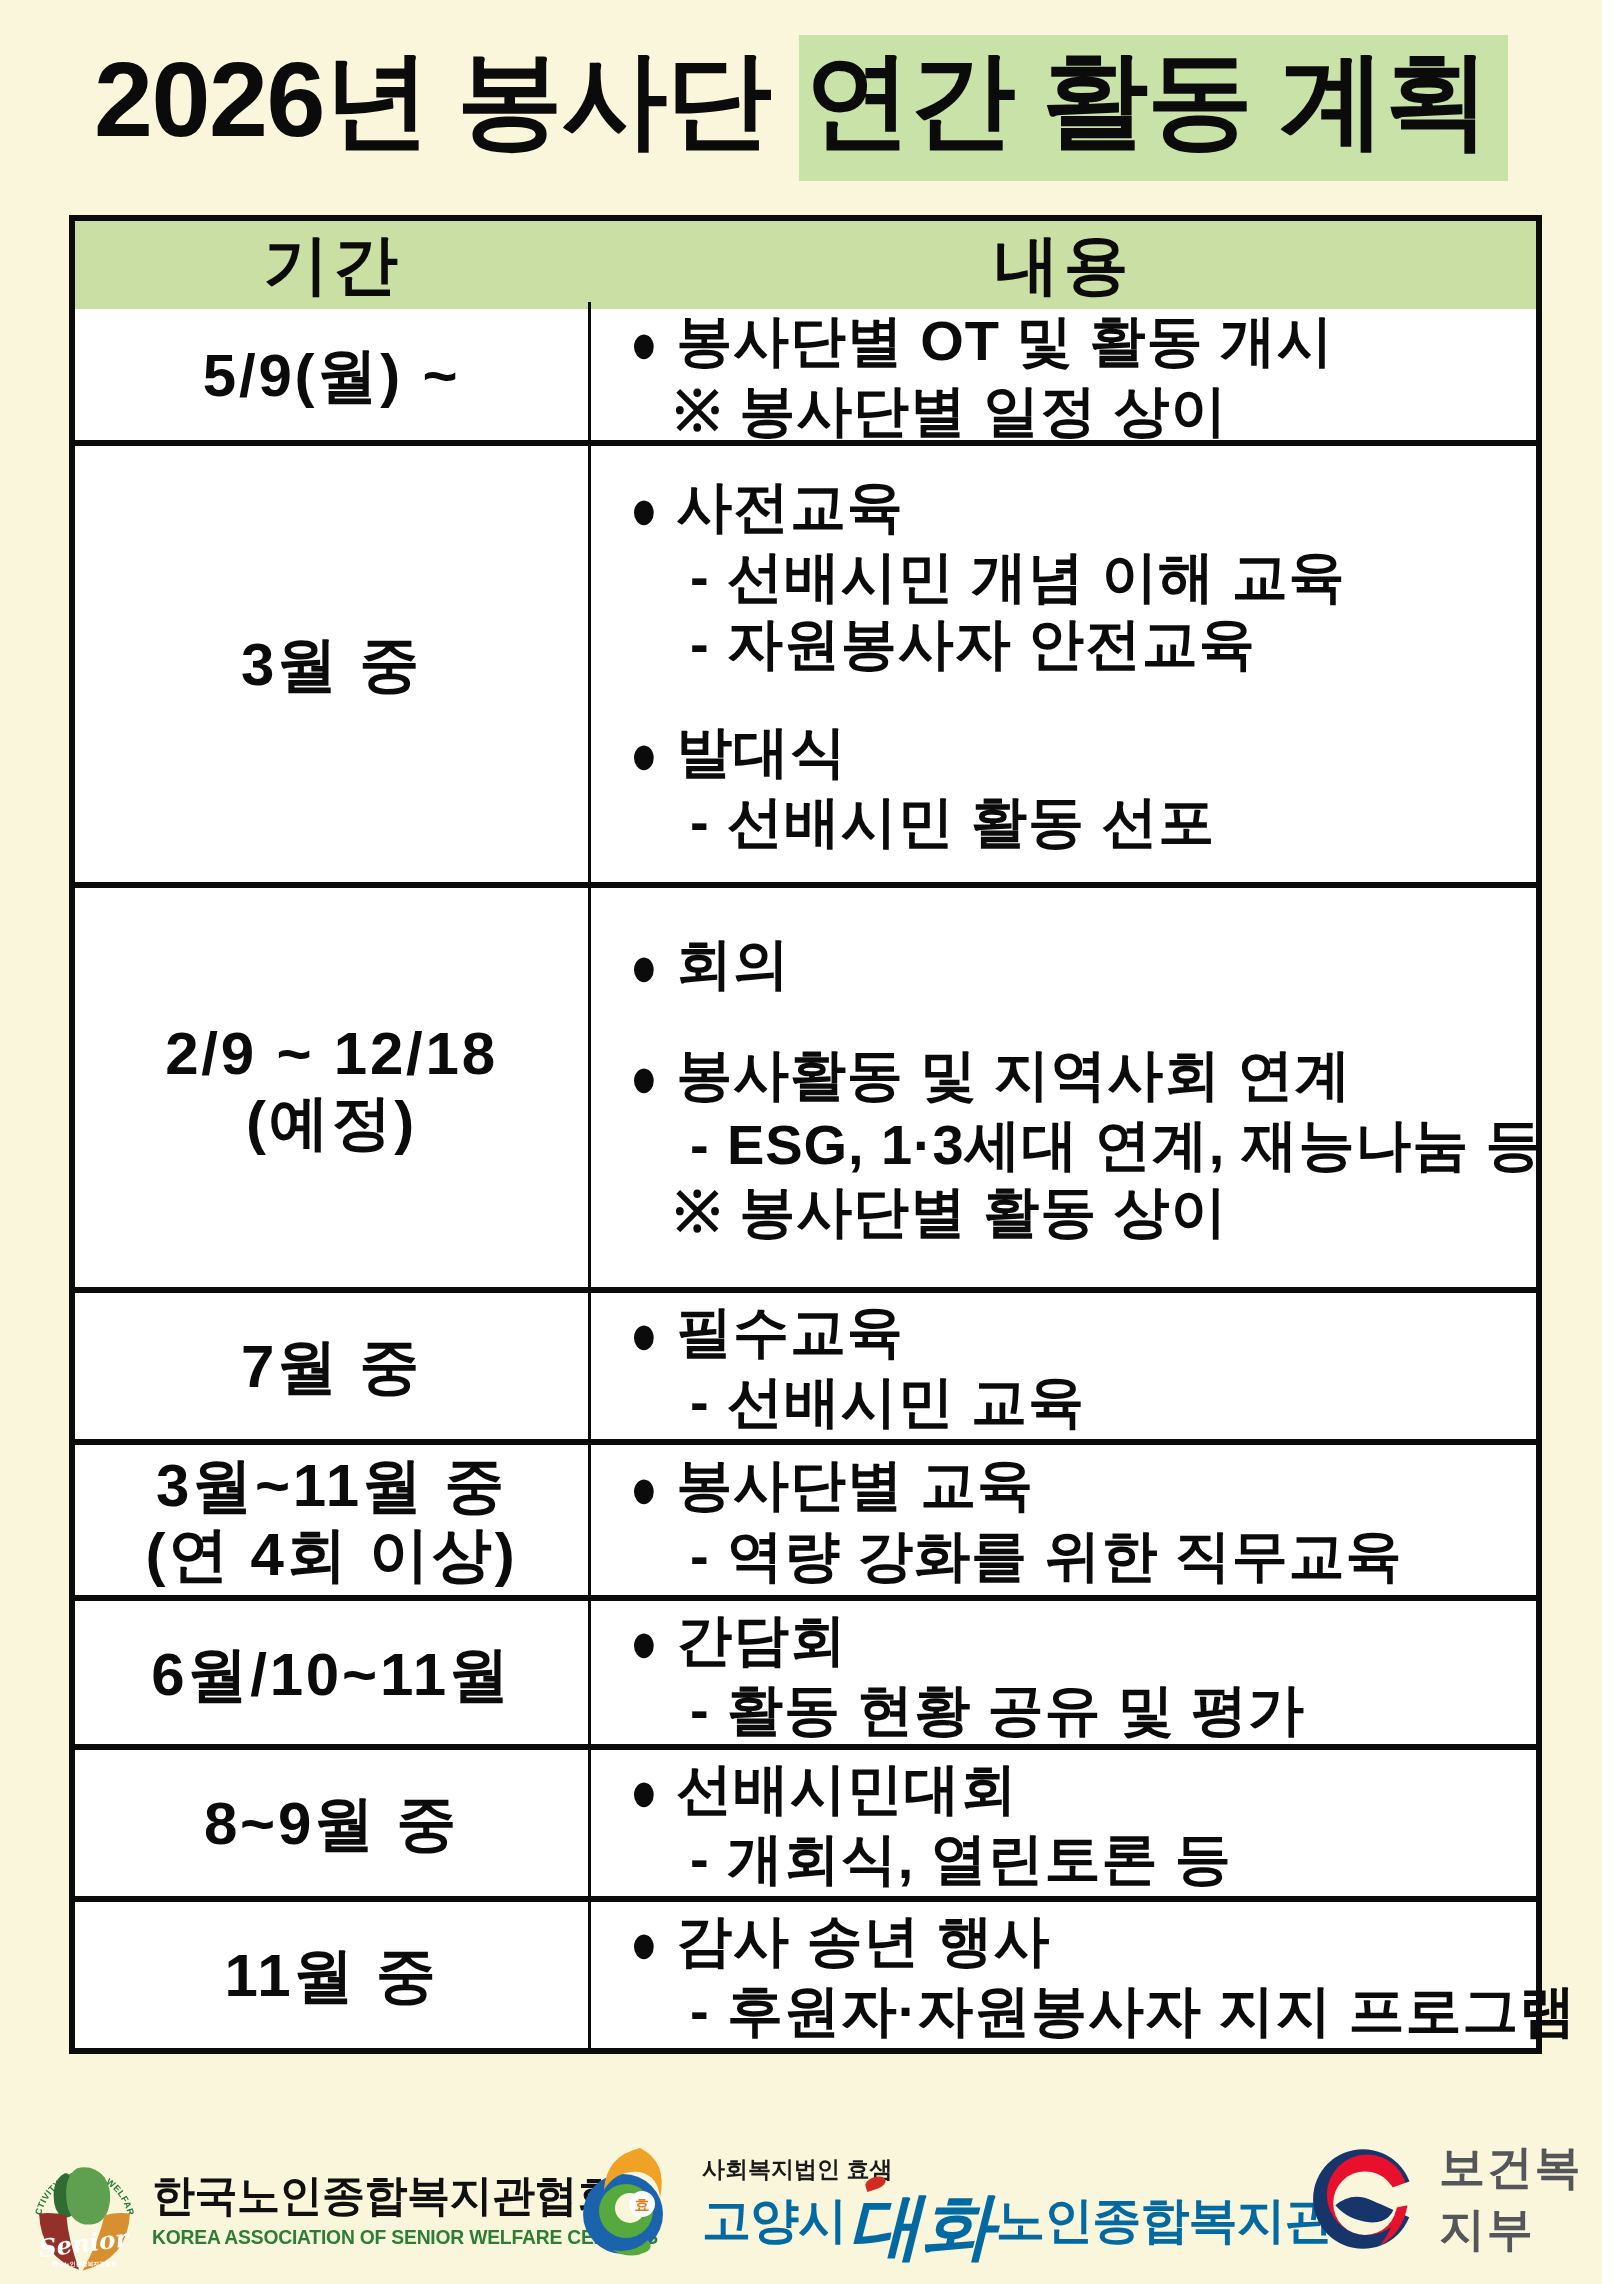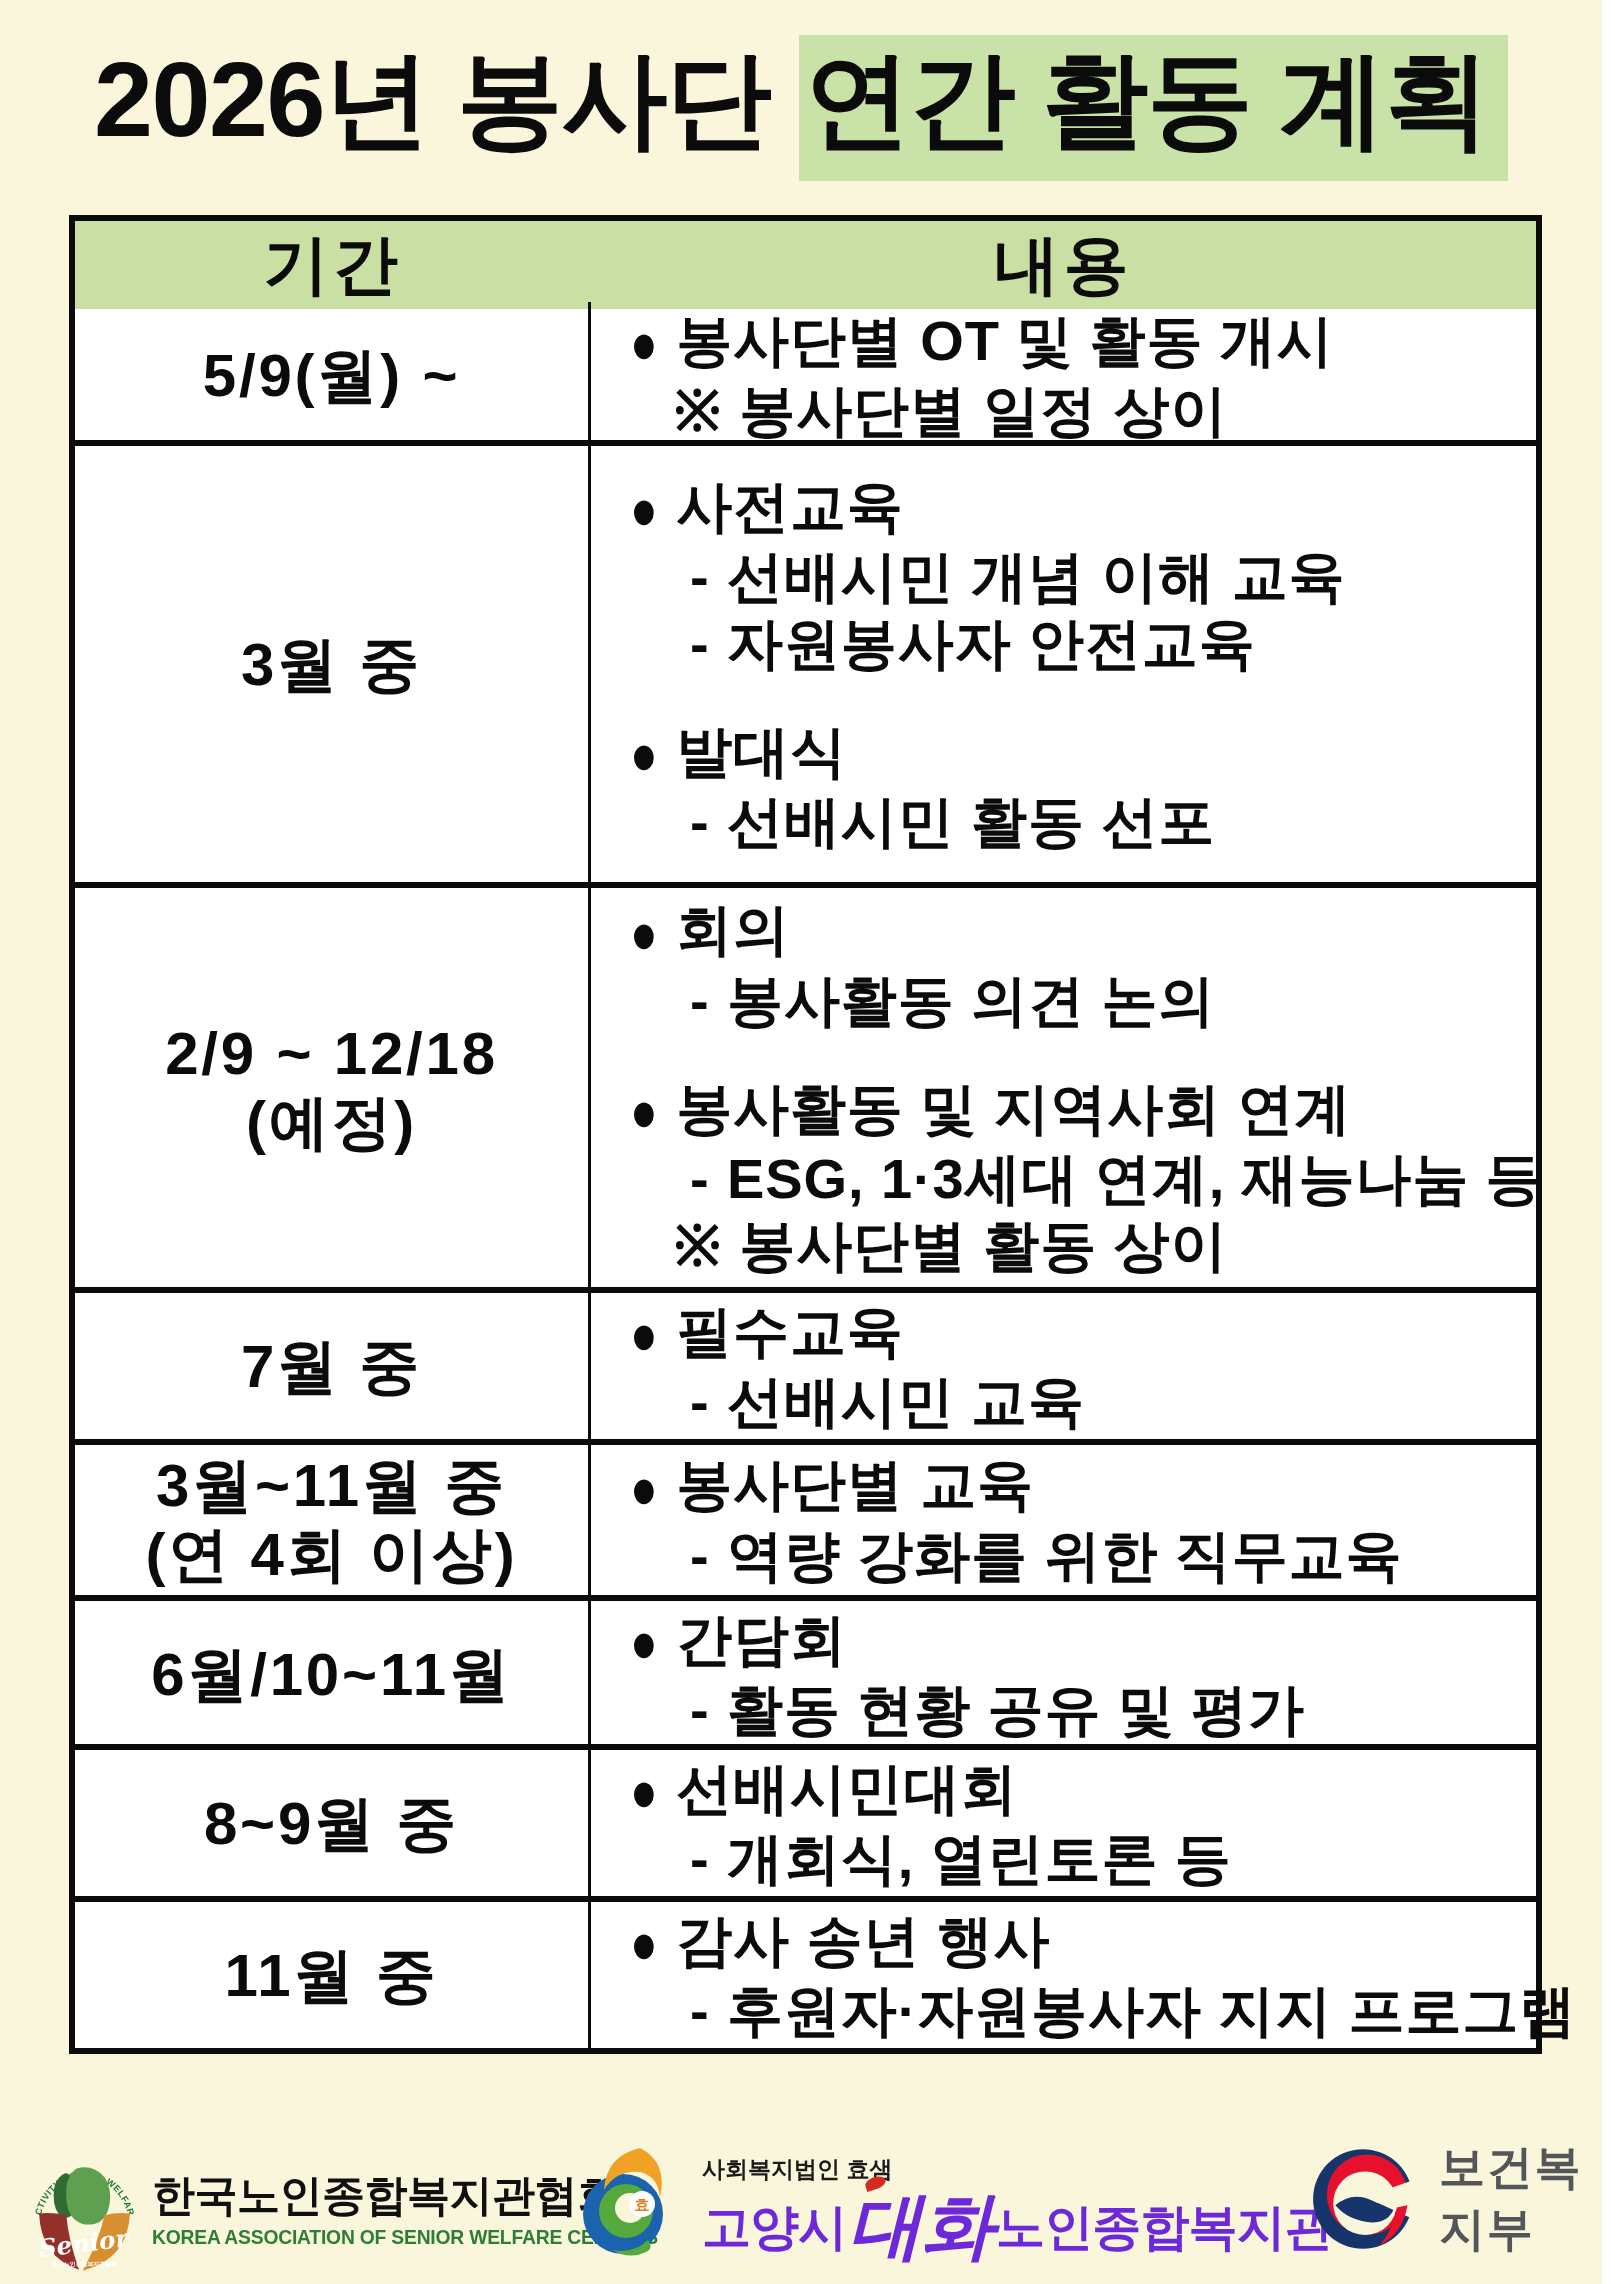--- a/index.html
+++ b/index.html
@@ -56,21 +56,21 @@
   .footer{position:absolute; left:0; top:2122px; width:1616px; height:162px;}
   .logo-group{position:absolute; display:flex; align-items:center;}
   .lg1{left:30px; top:18.4px;}
   .lg2{left:578px; top:21px;}
   .lg3{left:1312px; top:15px;}
   .lg-textblock{display:flex; flex-direction:column; justify-content:center;}
   .kaswc-ko{font-size:43px; font-weight:900; letter-spacing:-0.5px; color:#101010; line-height:1.15;}
   .kaswc-en{font-size:19.3px; font-weight:700; color:#2E7D35; letter-spacing:-0.2px; margin-top:6.4px; line-height:1.1;}
   .daehwa-small{font-size:23px; font-weight:600; color:#1a1a1a; letter-spacing:0;}
   .daehwa-small .strong{font-weight:900; margin-left:6.4px;}
-  .daehwa-big{font-size:49px; font-weight:800; color:#6d28d9; letter-spacing:-0.9px; margin-top:2.8px; display:flex; align-items:flex-end; line-height:1.05;}
+  .daehwa-big{font-size:49px; font-weight:800; color:#0369a1; letter-spacing:-0.9px; margin-top:2.8px; display:flex; align-items:center; line-height:1.05;}
   .daehwa-styled{
     font-family:"DejaVu Serif", serif; font-style:italic; font-weight:700;
     font-size:73px; line-height:0.9; margin:0 2.8px; position:relative; top:4.6px;
   }
   .daehwa-styled::before{
     content:""; position:absolute; top:-15.7px; left:15.7px;
     width:21px; height:12px; background:#D22B20;
     border-radius:60% 60% 60% 0; transform:rotate(-18deg);
   }
   .mohw-name{font-size:46px; font-weight:700; color:#55565A; letter-spacing:1.8px; margin-left:21px;}
@@ -116,21 +116,20 @@
       </div>
     </div>
 
     <div class="trow" style="height:405px">
       <div class="cell period">
         <div>2/9 ~ 12/18</div>
         <div>(예정)</div>
       </div>
       <div class="cell content">
         <div class="ln bullet"><span class="marker">●</span><span>회의</span></div>
-        <div class="ln dash"><span class="marker">-</span><span>봉사활동 의견 논의</span></div>
         <div class="ln gap"></div>
         <div class="ln bullet"><span class="marker">●</span><span>봉사활동 및 지역사회 연계</span></div>
         <div class="ln dash"><span class="marker">-</span><span>ESG, 1·3세대 연계, 재능나눔 등</span></div>
         <div class="ln note"><span class="marker">※</span><span>봉사단별 활동 상이</span></div>
       </div>
     </div>
 
     <div class="trow" style="height:152px">
       <div class="cell period">
         <div>7월 중</div>

